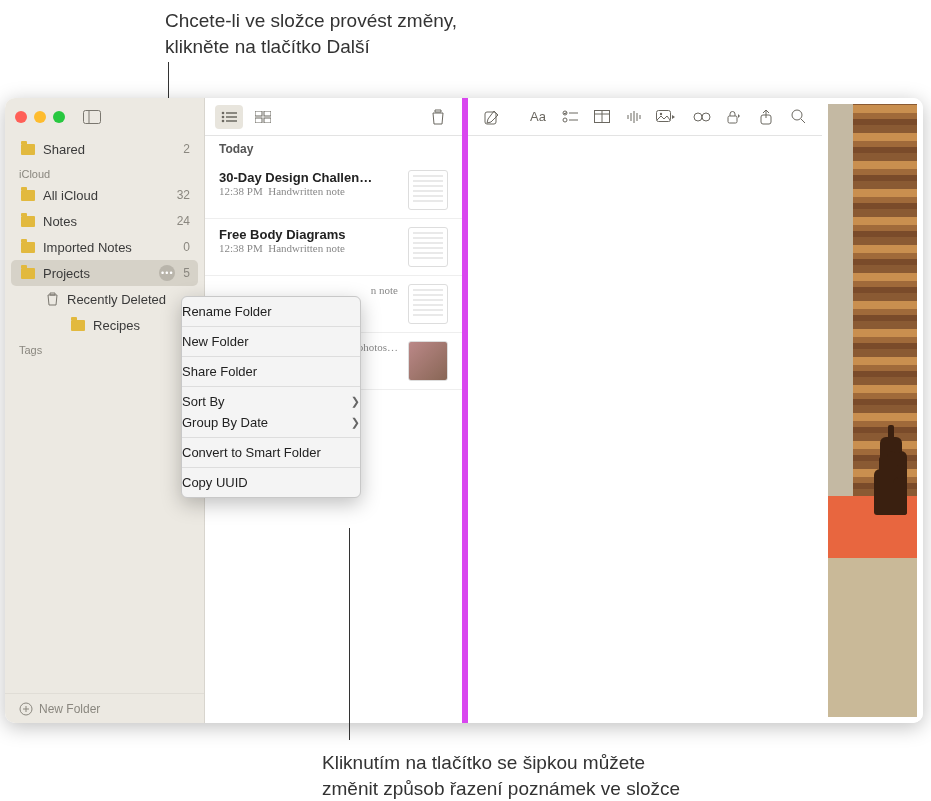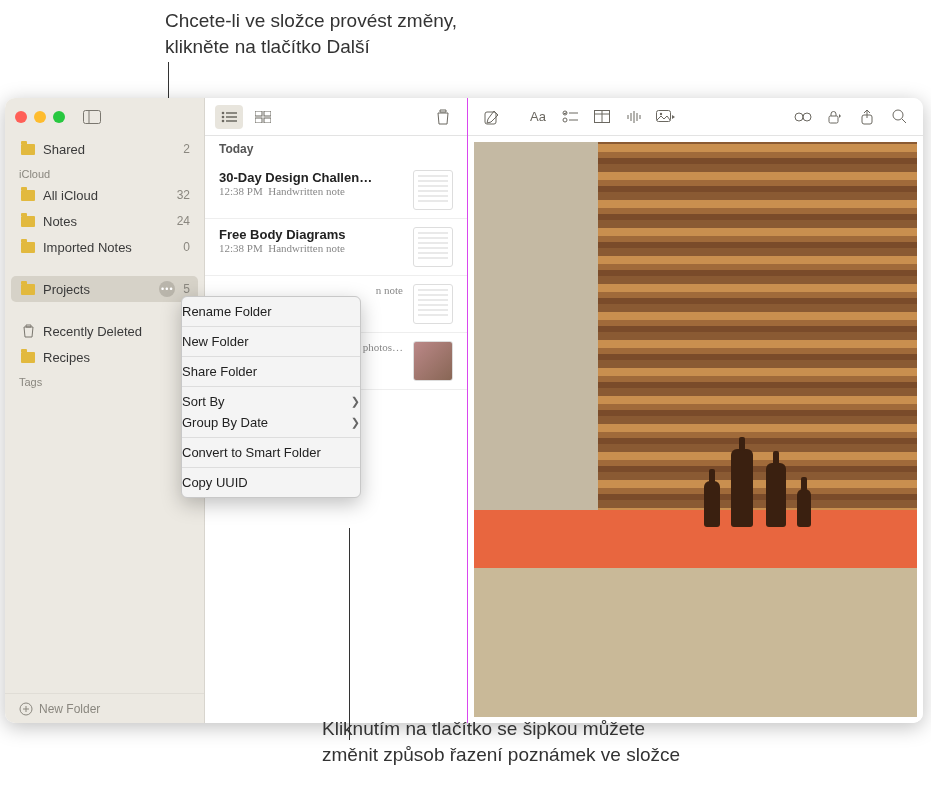--- a/index.html
+++ b/index.html
@@ -58,25 +58,26 @@
   .tb-btn { margin-left: 10px; color: #6b6861; width:20px; height:20px; display:flex;align-items:center;justify-content:center;}
   .side-content { flex: 1; overflow: hidden; }
   .side-row {
     display: flex;
     align-items: center;
     height: 26px;
     padding: 0 14px 0 14px;
     color: #3a3a3a;
     font-size: 13px;
     position: relative;
+    justify-content: center;
   }
   .side-row.selected {
     background: #d6d2c8;
     border-radius: 5px;
-    margin: 16px 6px;
+    margin: 0 6px;
     padding: 0 8px;
   }
   .side-row .icon { width: 18px; margin-right: 6px; display:flex; align-items:center; justify-content:center; }
   .side-row .count { margin-left: auto; color: #8a877f; font-size: 12px; }
   .side-heading {
     font-size: 11px;
     color: #8a877f;
     padding: 6px 14px 2px;
     font-weight: 500;
   }
@@ -88,21 +89,21 @@
   }
   .new-folder-row {
     height: 30px; display:flex; align-items:center; padding: 0 14px;
     color: #8a877f; font-size: 12px; gap: 6px;
     border-top: 1px solid rgba(0,0,0,0.05);
   }
   
   .notelist {
     width: 263px;
     background: #fff;
-    border-right: 1px solid #d946ef;
+    border-right: 6px solid #d946ef;
     display: flex;
     flex-direction: column;
   }
   .toolbar {
     height: 38px; display: flex; align-items: center;
     padding: 0 10px; gap: 6px;
     border-bottom: 1px solid #e3e3e3;
   }
   .list-header { font-size: 12px; font-weight: 600; color: #555; padding: 6px 14px; }
   .note-item {
@@ -115,21 +116,21 @@
     border-radius: 6px;
     margin: 2px 6px;
     padding: 7px 8px;
   }
   .note-body { flex: 1; min-width: 0; }
   .note-title { font-size: 13px; font-weight: 600; color: #222; white-space: nowrap; overflow: hidden; text-overflow: ellipsis; }
   .note-sub { font-size: 11px; color: #888; white-space: nowrap; overflow: hidden; text-overflow: ellipsis; font-family: Liberation Serif, serif; }
   .note-thumb { width: 40px; height: 40px; background: #eee; border: 1px solid #ddd; border-radius: 3px; flex-shrink: 0; }
   
   .editor {
-    flex: 1; display: flex; flex-direction: column; background: #fff;
+    flex: 1; display: flex; background: #fff;
   }
   .editor-toolbar {
     height: 38px; display:flex; align-items:center; gap: 4px;
     padding: 0 10px; border-bottom: 1px solid #e3e3e3;
   }
   .tbicon {
     width: 28px; height: 24px; display:flex;align-items:center;justify-content:center;
     color: #6b6861; border-radius: 4px;
   }
   .tbicon.active { background: #e8e5dd; }
@@ -444,14 +445,14 @@
     </div>
     <div class="menu-sep"></div>
     <div class="menu-item">Convert to Smart Folder</div>
     <div class="menu-sep"></div>
     <div class="menu-item">Copy UUID</div>
   </div>
 
 </div>
 
 <div class="callout-line" style="left:349px; top:528px; width:1px; height:212px;"></div>
-<div class="callout" style="left:322px; top:716px; white-space:pre-line;">Kliknutím na tlačítko se šipkou můžete
+<div class="callout" style="left:322px; top:750px; white-space:pre-line;">Kliknutím na tlačítko se šipkou můžete
 změnit způsob řazení poznámek ve složce</div>
 
 </body></html>

